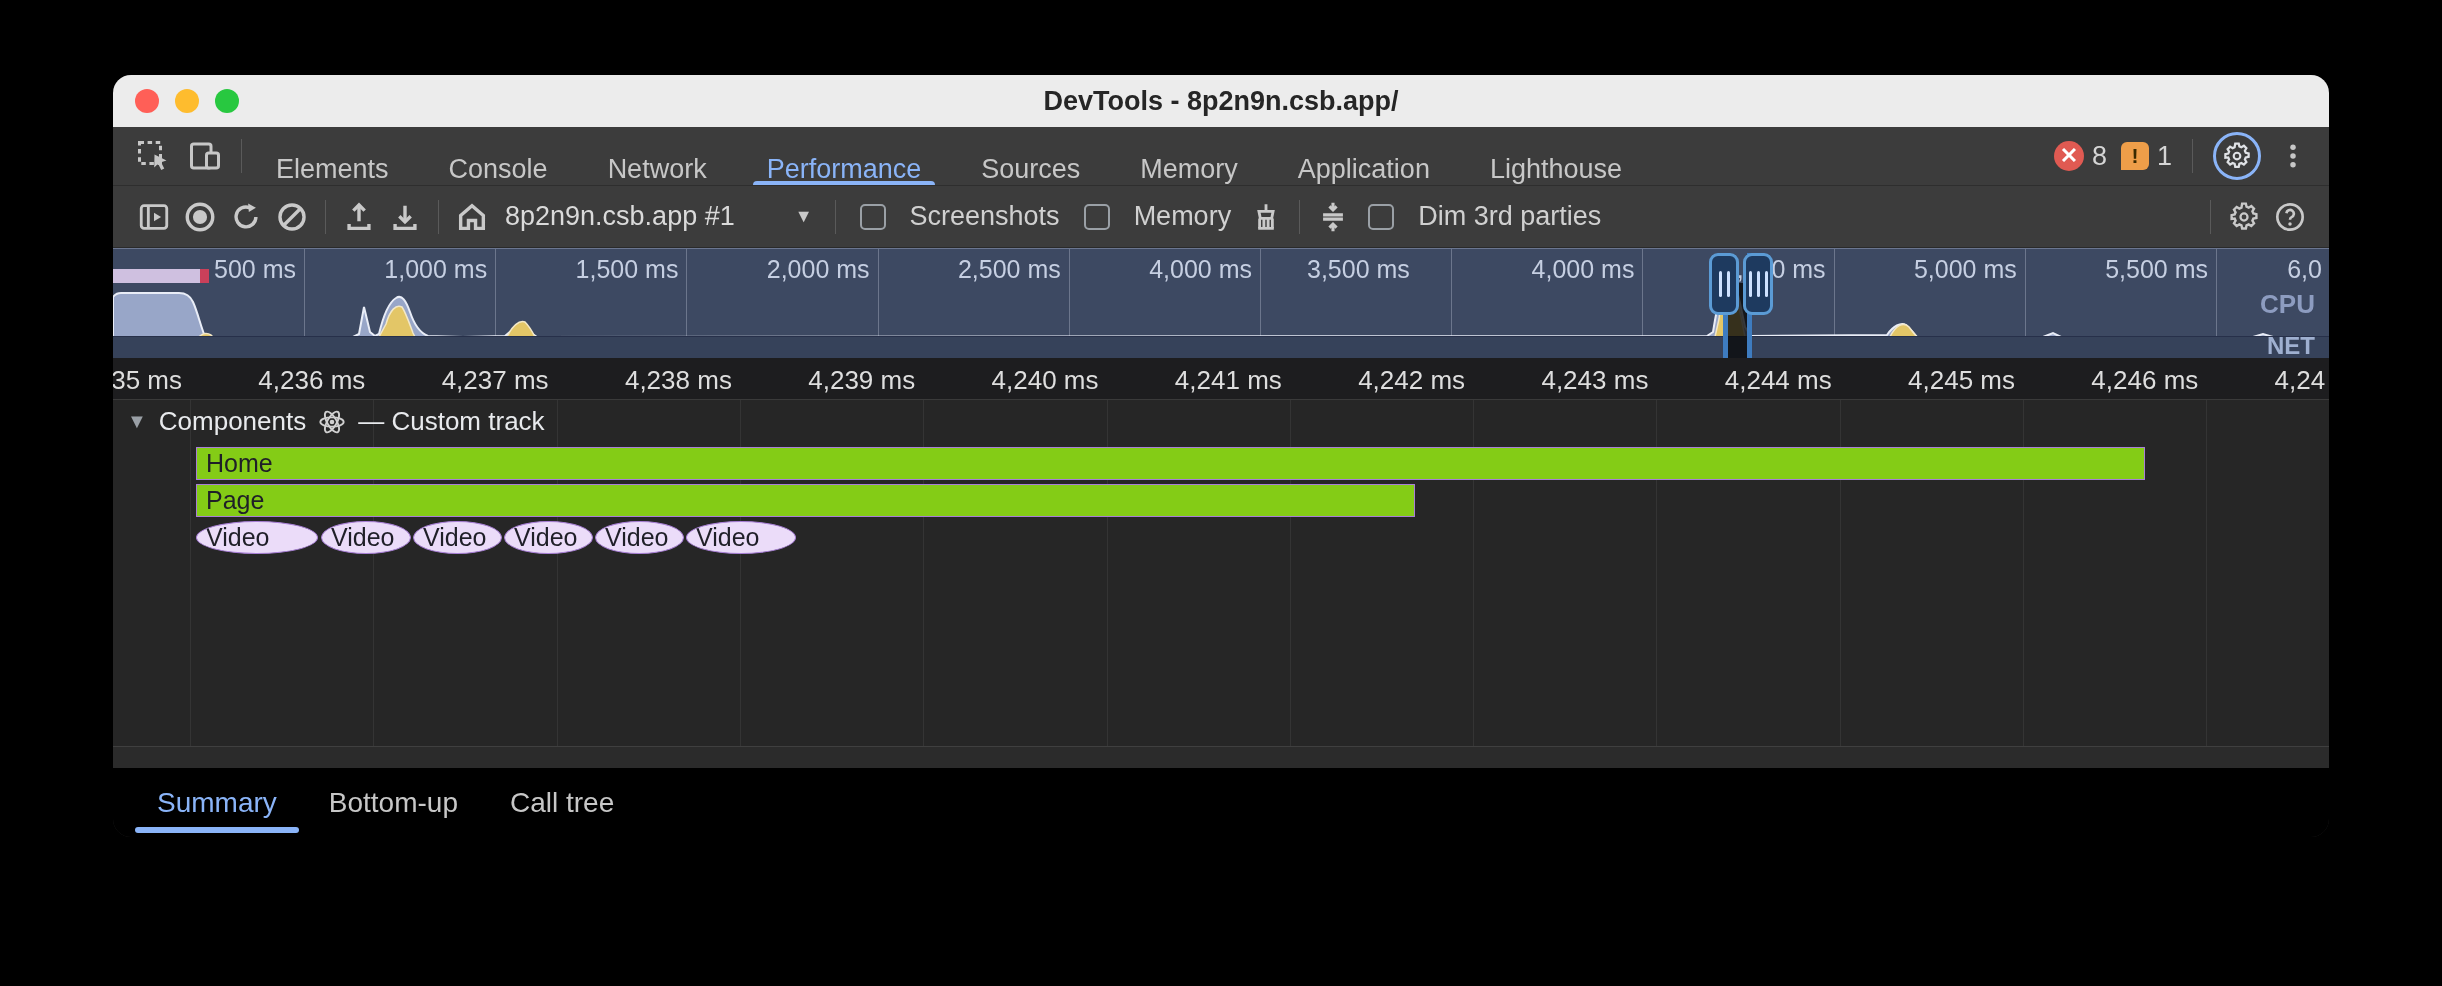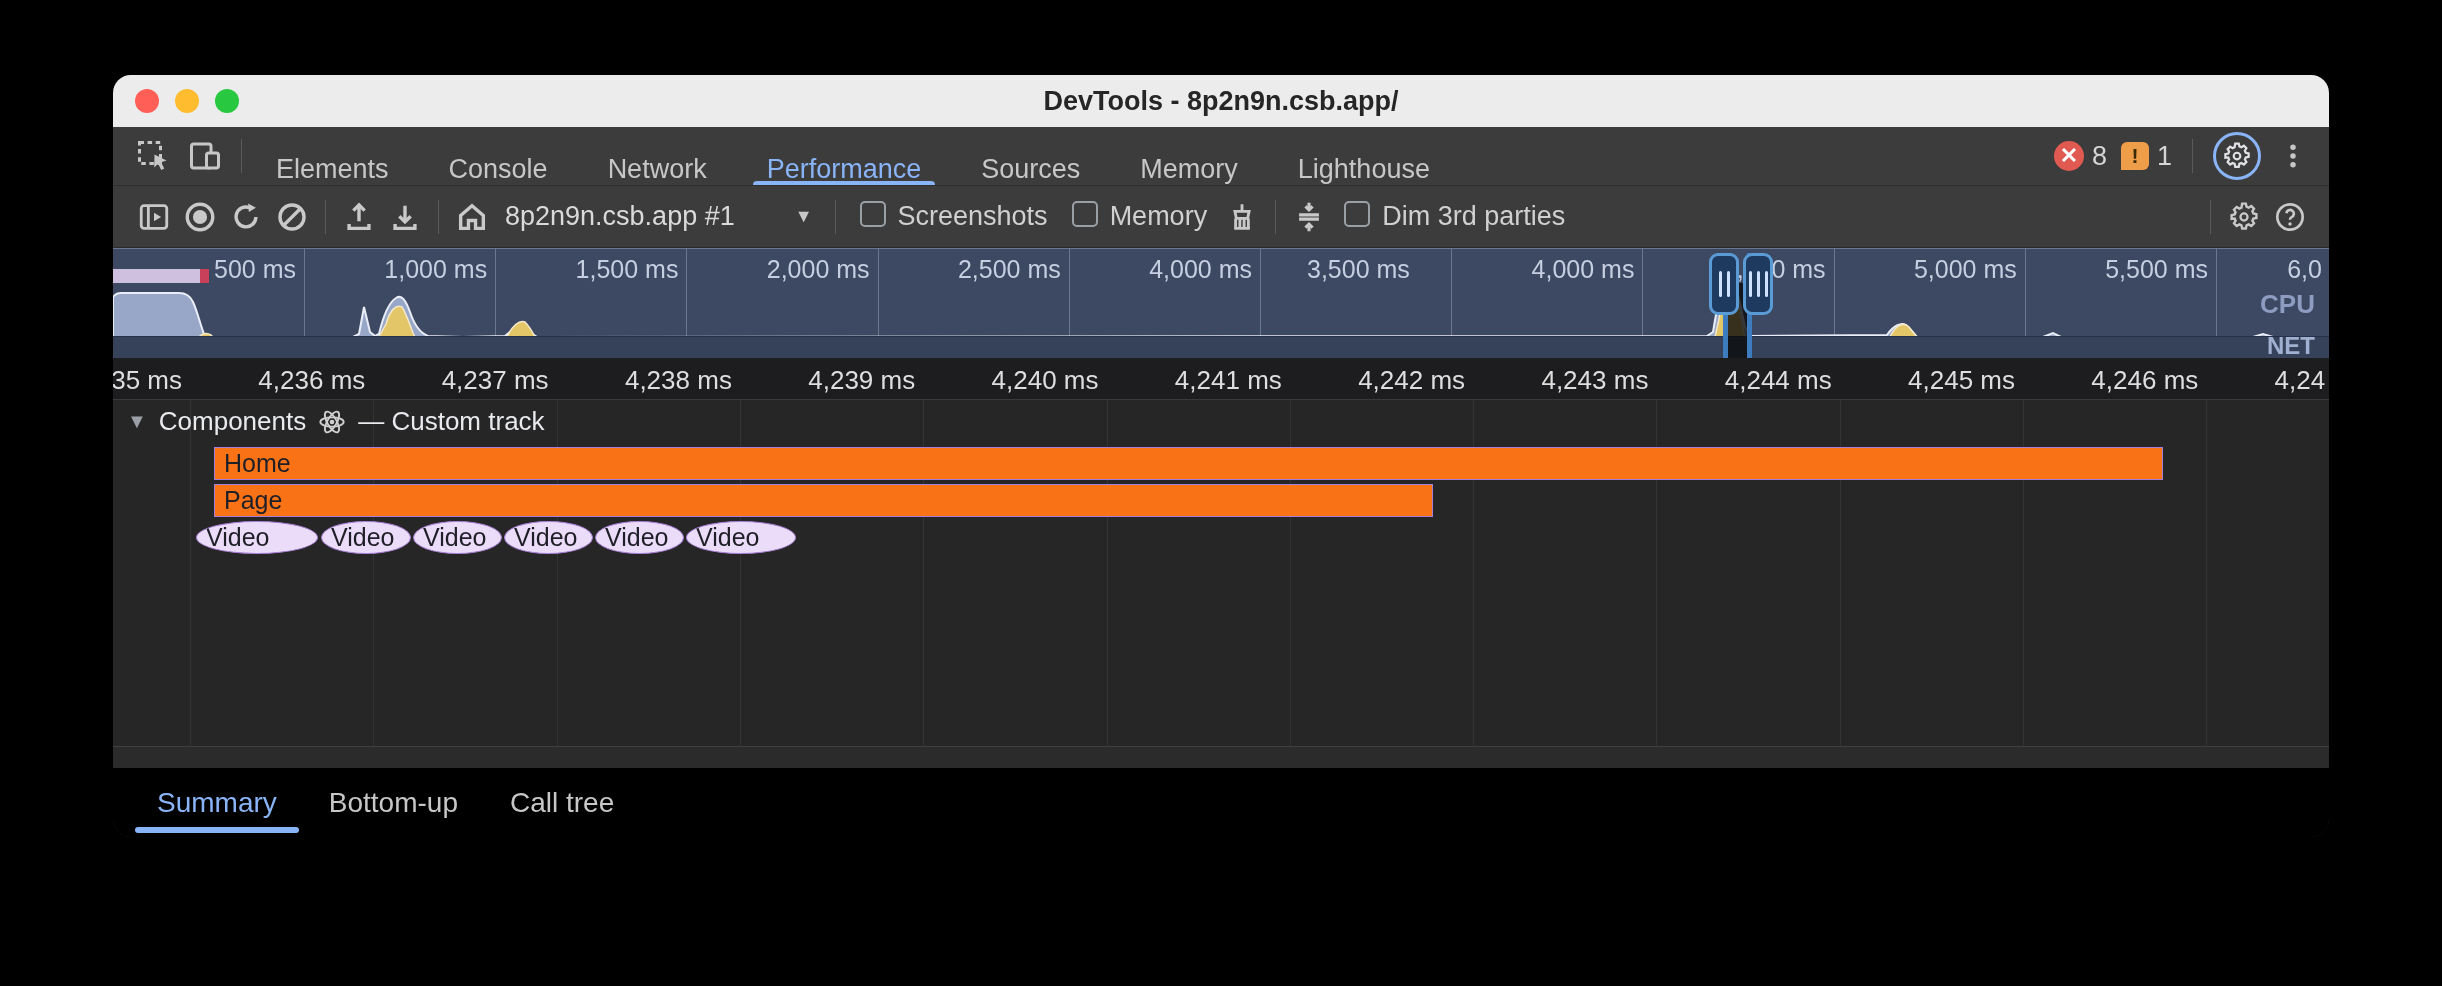--- a/index.html
+++ b/index.html
@@ -36,21 +36,21 @@
              font-size:21px; font-weight:700; display:flex; align-items:center; justify-content:center; }
   .settings-active { width:48px; height:48px; border-radius:50%; border:3px solid #8ab4f8;
                      display:flex; align-items:center; justify-content:center; color:#dfe1e5; }
 
   
   .ptoolbar { height:62px; background:#3c3c3c; display:flex; align-items:center;
               padding:0 16px 0 18px; border-bottom:1px solid #2a2a2a; color:#c7c7c7; }
   .tool { display:flex; align-items:center; justify-content:center; width:46px; height:46px; color:#c9c9c9; }
   .target { display:flex; align-items:center; gap:60px; font-size:27px; color:#dadada; margin:0 10px; }
   .caret { font-size:18px; color:#c9c9c9; }
-  .check { display:flex; align-items:flex-start; gap:12px; font-size:27px; color:#d0d0d0; margin:0 12px; }
+  .check { display:flex; align-items:center; gap:24px; font-size:27px; color:#d0d0d0; margin:0 12px; }
   .box { width:26px; height:26px; border:2px solid #9aa0a6; border-radius:5px; background:transparent; }
   .ptoolbar .spacer { flex:1; }
 
   
   .minimap { position:relative; height:110px; background:#3d4962; border-top:1px solid #6b7690; overflow:hidden; }
   .mm-tick { position:absolute; top:0; bottom:22px; width:1px; background:rgba(230,236,250,.28); }
   .mm-label { position:absolute; top:6px; width:150px; font-size:25px; color:#c6cfe2; }
   .net-lane { position:absolute; left:0; right:0; bottom:0; height:22px; background:#36425a;
               border-top:1px solid #27304a; }
   .cpu-tag { position:absolute; right:14px; top:40px; font-size:26px; font-weight:700; color:#8d9cc0; }
@@ -69,21 +69,21 @@
   .ruler-label { position:absolute; top:7px; width:150px; font-size:26px; color:#dedede; }
 
   
   .flame { position:relative; height:368px; background:#262626; overflow:hidden; }
   .gridline { position:absolute; top:0; bottom:0; width:1px; background:#343434; }
   .track-header { position:absolute; left:14px; top:6px; display:flex; align-items:center;
                   gap:12px; font-size:26px; color:#e8eaed; }
   .tri { color:#9aa0a6; font-size:20px; }
   .bar { position:absolute; height:33px; font-size:25px; color:#1f1f28; line-height:31px;
          padding-left:9px; overflow:hidden; white-space:nowrap; border:1px solid #a87fd6; }
-  .bar.main { background:#f97316;margin-left:18px; }
+  .bar.main { background:#84cc16; }
   .bar.light { background:#ebdcf9; }
   .flame .bottom-strip { position:absolute; left:0; right:0; bottom:0; height:22px;
                          background:#2b2b2b; border-top:1px solid #3f3f3f; }
 
   
   .bottombar { height:69px; background:#000000; display:flex; align-items:stretch; padding-left:18px; }
   .btab { position:relative; display:flex; align-items:center; padding:0 26px; font-size:28px; color:#c7c7c7; }
   .btab.active { color:#8ab4f8; }
   .btab.active::after { content:""; position:absolute; left:4px; right:4px; bottom:4px;
                         height:6px; border-radius:4px; background:#8ab4f8; }
@@ -117,20 +117,21 @@
       </svg>
     </div>
     <div class="vsep"></div>
     <div class="tabs" id="top-tabs">
         <div class="tab">Elements</div>
         <div class="tab">Console</div>
         <div class="tab">Network</div>
         <div class="tab active">Performance</div>
         <div class="tab">Sources</div>
         <div class="tab">Memory</div>
+        <div class="tab">Application</div>
         <div class="tab">Lighthouse</div>
       </div>
 
     <div class="tabbar-right">
       <div class="badge">
         <div class="err-ic">✕</div>
         <span>8</span>
       </div>
       <div class="badge">
         <div class="warn-ic">!</div>

